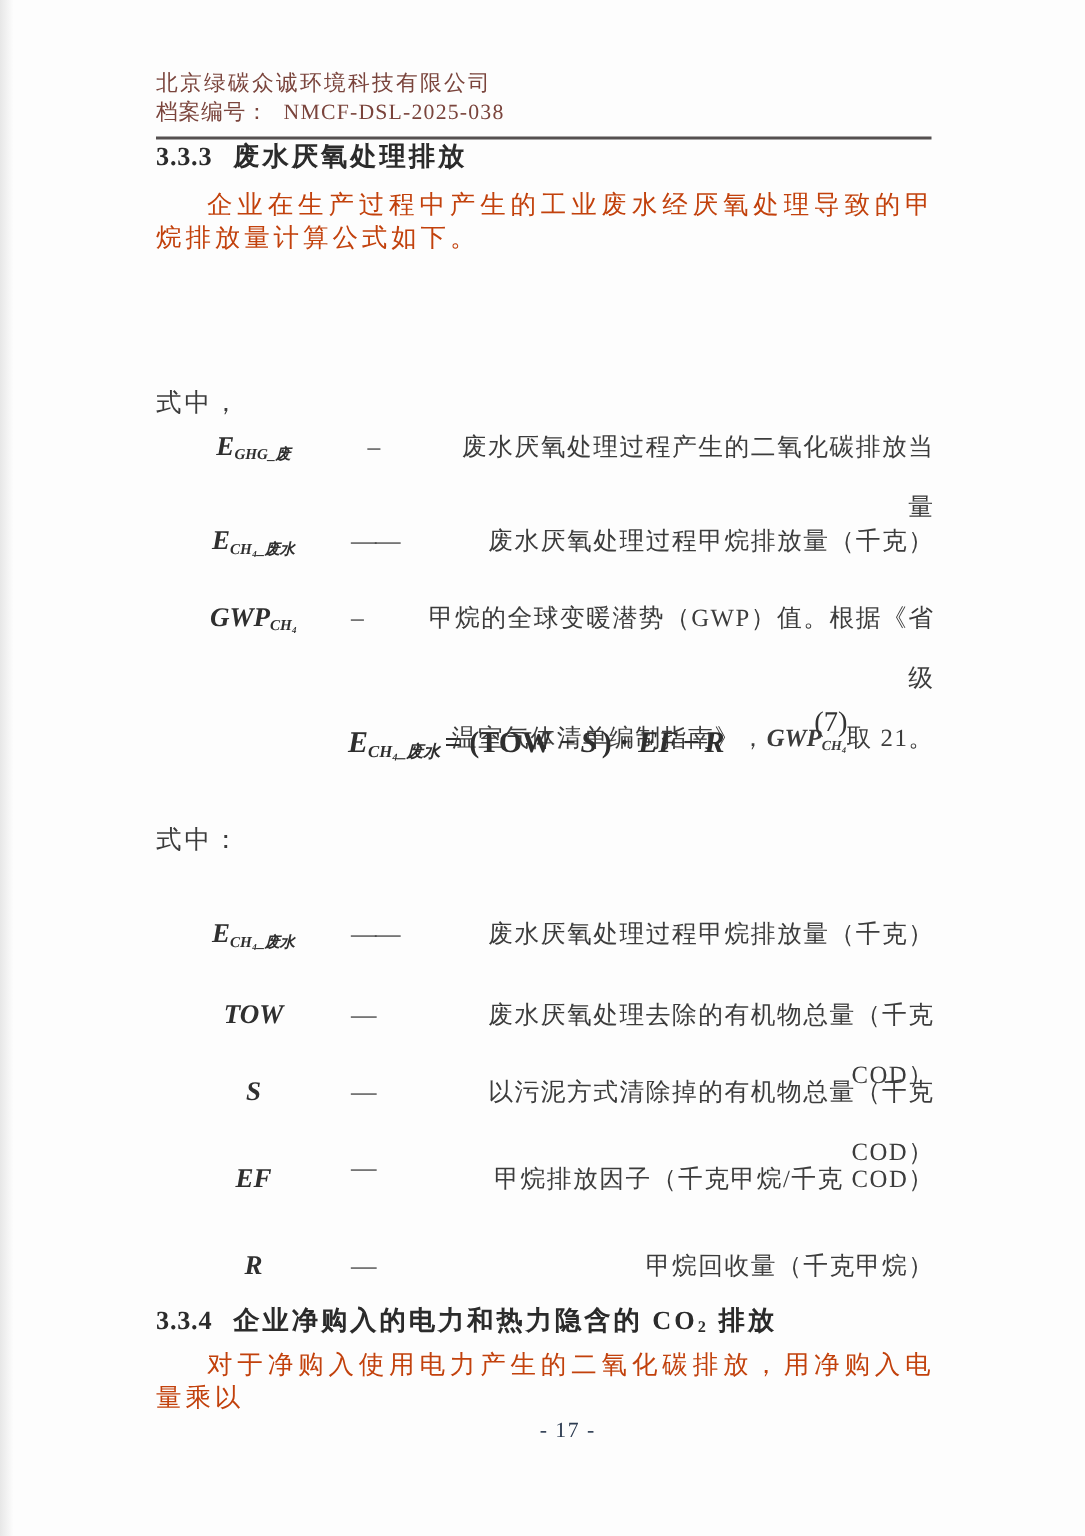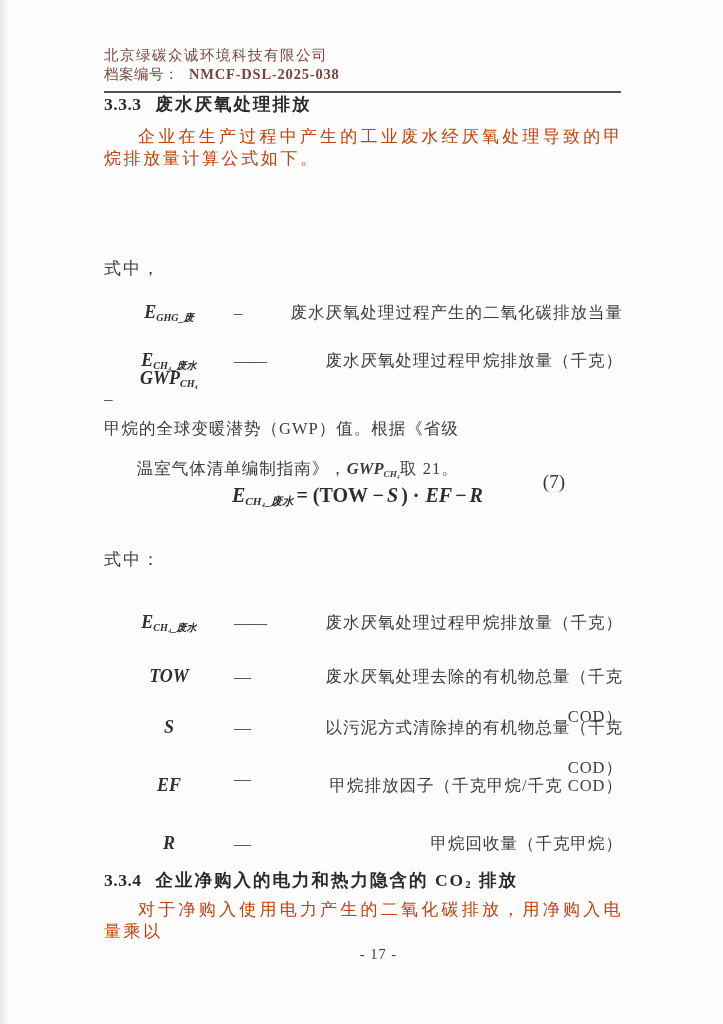--- a/index.html
+++ b/index.html
@@ -12,21 +12,21 @@
   .edge-shadow { position:absolute; left:0; top:0; width:9px; height:100%;
     background:linear-gradient(to right,#e7e7e7,#fdfdfd); }
 
   
   .header { position:absolute; left:104px; top:46px; width:517px;
     display:flex; justify-content:space-between; align-items:baseline;
     color:#7a443c; font-size:14.5px; padding-bottom:7px;
     border-bottom:2px solid #555050;flex-direction:column; }
   .company { letter-spacing:1.5px; }
   .archive { letter-spacing:0.5px; }
-  .archive .num { margin-left:10px; letter-spacing:0.8px; font-weight:bold; font-family:"Liberation Serif",serif; }
+  .archive .num { margin-left:10px; letter-spacing:0.8px; font-weight:normal; font-family:"Liberation Serif",serif; }
 
   
   .h-sec { position:absolute; left:104px; width:517px; font-weight:bold; color:#2b2b2b; font-size:17.5px; }
   .h-sec .h-num { letter-spacing:0.5px; }
   .h-sec .h-title { margin-left:14px; letter-spacing:2px; }
   .h-sec sub { font-size:0.62em; vertical-align:-0.2em; }
 
   
   .para { position:absolute; left:104px; width:519px; color:#c2410c;
     font-size:17px; line-height:22px; letter-spacing:2.6px;
@@ -76,33 +76,33 @@
 
   <div class="h-sec" style="top:92px;">
     <span class="h-num">3.3.3</span><span class="h-title">废水厌氧处理排放</span>
   </div>
 
   <div class="para" style="top:126px;">企业在生产过程中产生的工业废水经厌氧处理导致的甲烷排放量计算公式如下。</div>
 
 
   <div class="shizhong" style="top:257px;">式中，</div>
 
-  <div class="defrow" style="top:293px;">
+  <div class="defrow" style="top:278px;gap:11px;">
     <span class="sym-col"><span>E</span><sub class="msub">GHG_废</sub></span>
     <span class="dash-col">–</span>
     <span class="desc-col">废水厌氧处理过程产生的二氧化碳排放当量</span>
   </div>
 
   <div class="defrow" style="top:341px;">
     <span class="sym-col"><span>E</span><sub class="msub">CH₄_废水</sub></span>
     <span class="dash-col dash-long">——</span>
     <span class="desc-col">废水厌氧处理过程甲烷排放量（千克）</span>
   </div>
 
-  <div class="defrow" style="top:368px;flex-direction:column;">
+  <div class="defrow" style="top:392px;">
     <span class="sym-col"><span>GWP</span><sub class="msub">CH₄</sub></span>
     <span class="dash-col">–</span>
     <span class="desc-col"><span>甲烷的全球变暖潜势（GWP）值。根据《省级</span><br><span>温室气体清单编制指南》，</span><span class="imath"><span>GWP</span><sub class="msub">CH₄</sub></span><span>取 21。</span></span>
   </div>
 
   <div class="formula2-wrap">
     <span class="fnum">(7)</span>
     <span class="formula2"><span class="it">E</span><sub class="msub">CH₄_废水</sub><span class="up sp">= (TOW −</span><span class="it">S</span><span class="up sp">) ·</span><span class="it sp">EF</span><span class="up">−</span><span class="it sp">R</span></span>
   </div>
 

